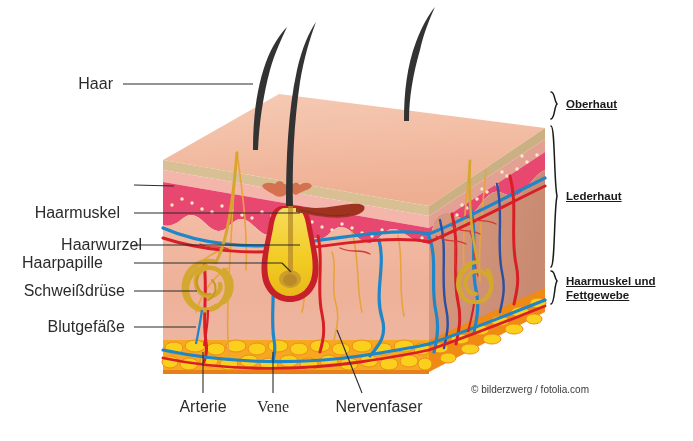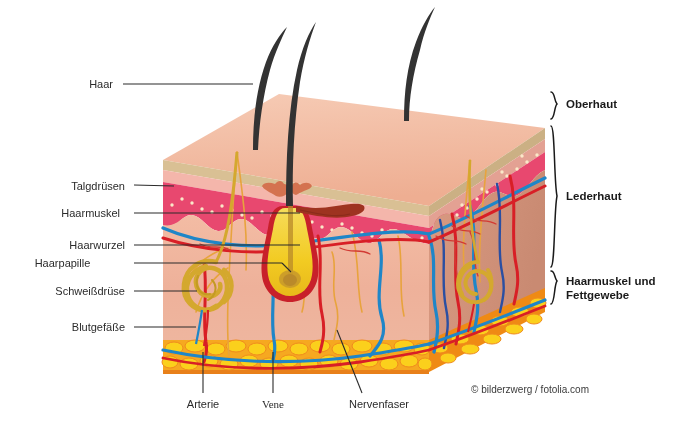--- a/index.html
+++ b/index.html
@@ -1,22 +1,22 @@
 <!DOCTYPE html>
 <html><head>
 <meta charset="utf-8">
 <style>
   html,body{margin:0;padding:0;background:#ffffff;}
   body{width:693px;height:441px;overflow:hidden;
        font-family:"Liberation Sans","DejaVu Sans",sans-serif;}
   #stage{position:relative;width:693px;height:441px;background:#fff;}
   svg.figure{position:absolute;left:0;top:0;width:693px;height:441px;}
-  .lbl{position:absolute;font-size:11px;color:#2b2b2b;white-space:nowrap;}
+  .lbl{position:absolute;font-size:16px;color:#2b2b2b;white-space:nowrap;}
   .lbl-left{text-align:right;transform:translateY(-50%);}
-  .lbl-right{font-weight:bold;font-size:11.5px;color:#1a1a1a;}
+  .lbl-right{font-weight:bold;font-size:11.5px;color:#1a1a1a;text-decoration:underline;}
   .lbl-bottom{text-align:center;transform:translateX(-50%);}
   .credit{position:absolute;font-size:10px;color:#3a3a3a;white-space:nowrap;}
 </style>
 </head>
 <body>
 
 <div id="stage">
 
 <svg class="figure" viewBox="0 0 693 441">
   <defs>
@@ -362,27 +362,24 @@
     <path d="M551,126 C555,126 554,182 557,196 C554,210 555,266 551,267"></path>
 
     <path d="M551,271 C555,271 554,277 557,281 C554,285 555,303 551,304"></path>
   </g>
 
 </svg>
 
 <div class="lbl lbl-left" style="left:0;width:113px;top:84px;">
   <span>Haar</span>
 </div>
-<div class="lbl lbl-left" style="left:0;width:125px;top:186px;">
-  <span>Talgdrüsen</span>
-</div>
 <div class="lbl lbl-left" style="left:0;width:120px;top:213px;">
   <span>Haarmuskel</span>
 </div>
-<div class="lbl lbl-left" style="left:0;width:125px;top:245px;">
+<div class="lbl lbl-left" style="left:0;width:125px;top:245px;padding-left:17px;">
   <span>Haarwurzel</span>
 </div>
 <div class="lbl lbl-left" style="left:0;width:125px;top:263px;text-align:center;">
   <span>Haarpapille</span>
 </div>
 <div class="lbl lbl-left" style="left:0;width:125px;top:291px;">
   <span>Schweißdrüse</span>
 </div>
 <div class="lbl lbl-left" style="left:0;width:125px;top:327px;">
   <span>Blutgefäße</span>

